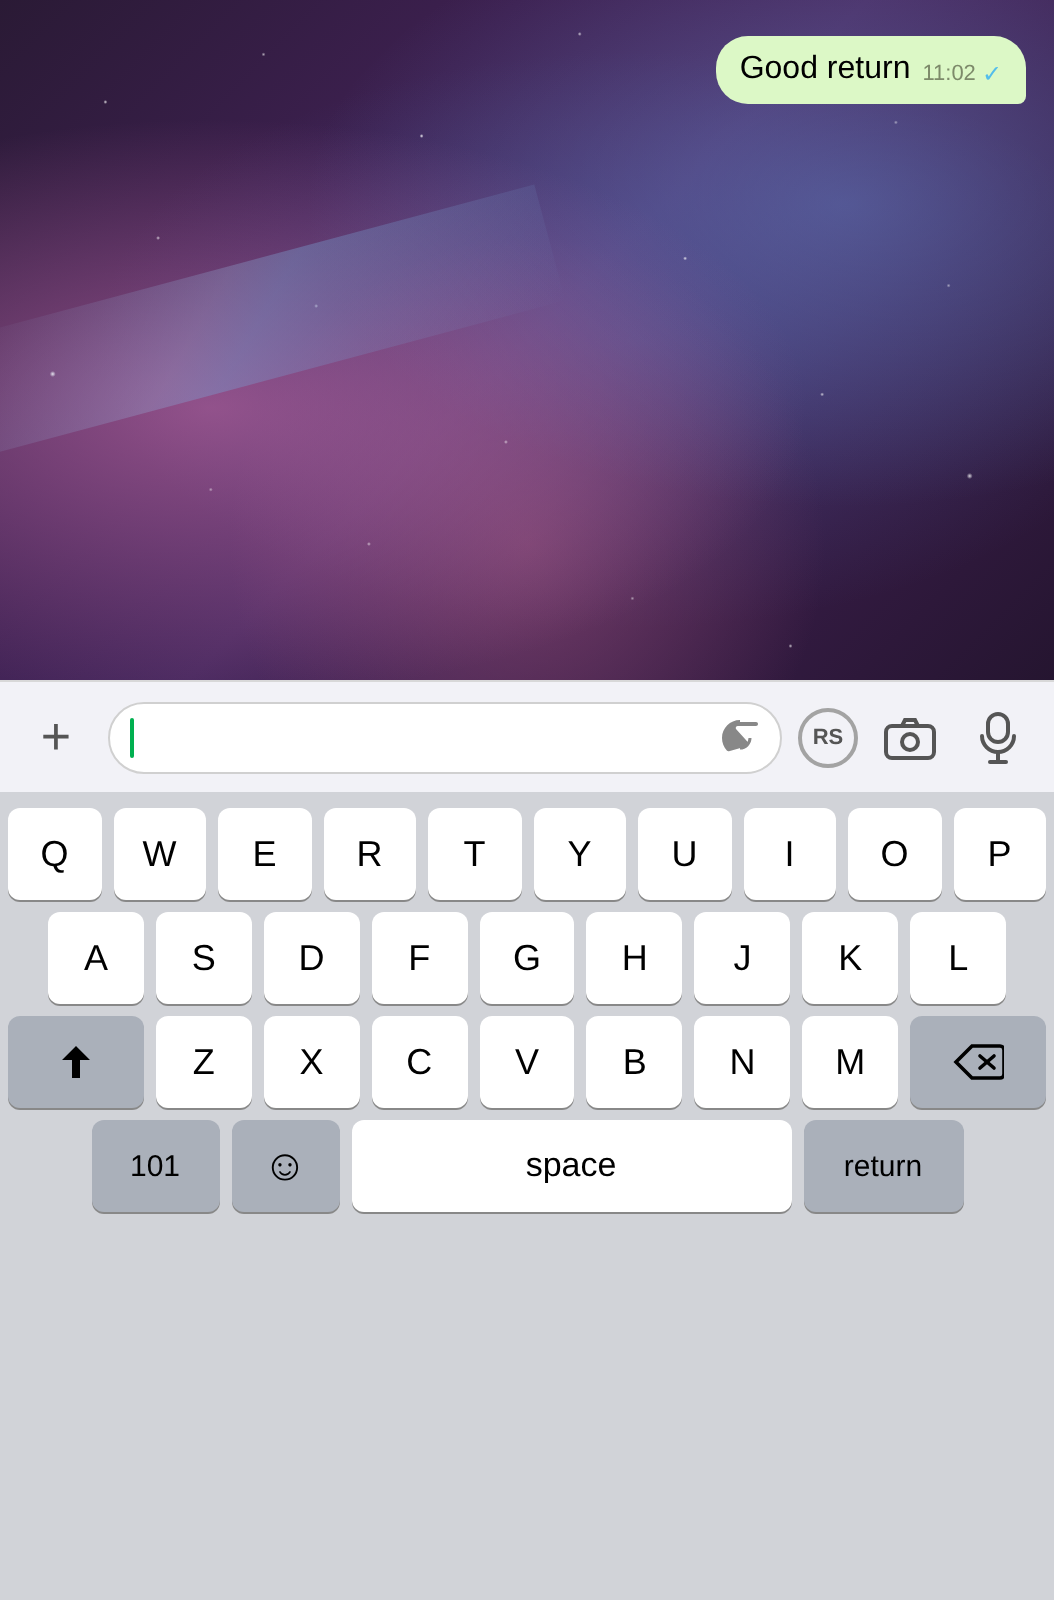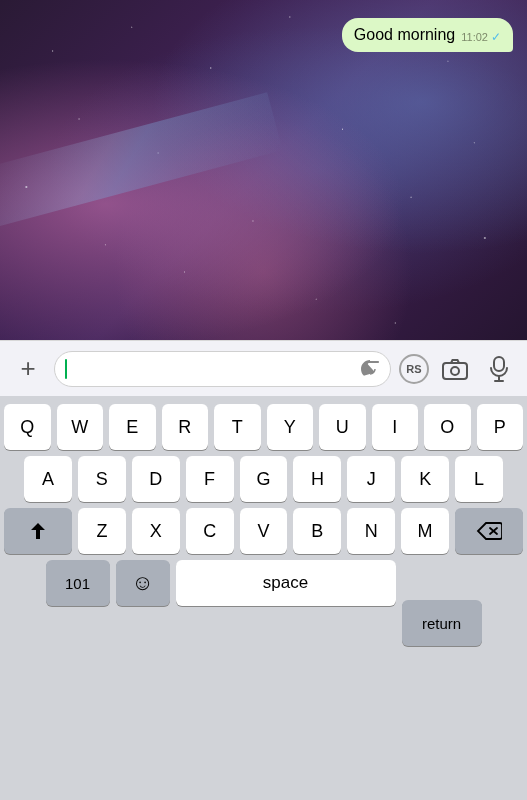--- a/index.html
+++ b/index.html
@@ -251,21 +251,20 @@
 
     .key-emoji {
       flex: 1.2;
       max-width: 54px;
     }
 
     .key-return {
       flex: 1.8;
       max-width: 80px;
       font-size: 15px;
-      margin-top: 40px;
     }
 
     
     .rs-badge {
       width: 30px;
       height: 30px;
       border: 2px solid #a3a3a3;
       border-radius: 50%;
       display: flex;
       align-items: center;
@@ -278,21 +277,21 @@
     }
   </style>
 </head>
 <body>
 
 <div id="chat-area">
   <div class="galaxy-bg"></div>
   <div class="stars"></div>
   <div class="streak"></div>
   <div class="message-bubble">
-    <span class="message-text">Good morning</span>
+    <span class="message-text">Good return</span>
     <div class="message-meta">
       <span class="message-time">11:02</span>
       <span class="message-check">✓</span>
     </div>
   </div>
 </div>
 
 <div id="input-toolbar">
   <div class="toolbar-plus">+</div>
   <div class="text-input-container">

